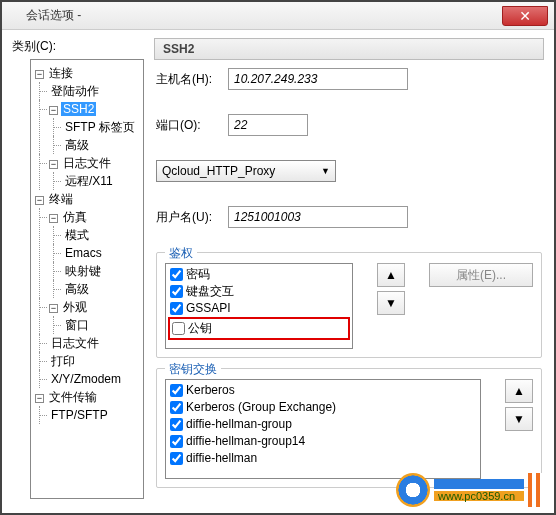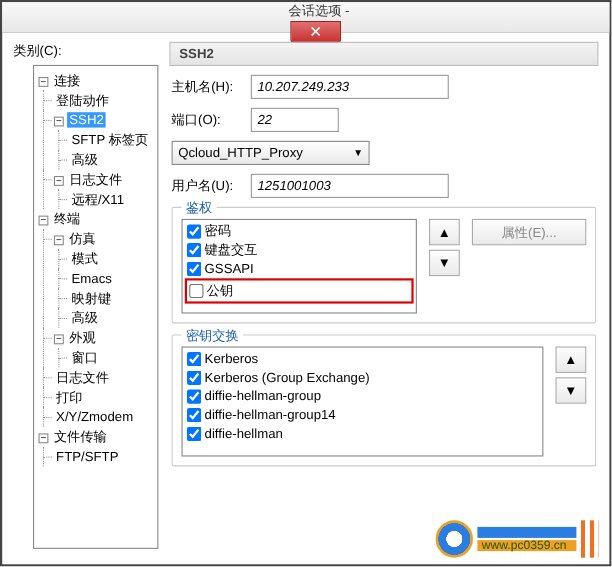--- a/index.html
+++ b/index.html
@@ -1,44 +1,44 @@
 <!DOCTYPE html>
 <html><head>
 <meta charset="utf-8">
 <style>
 * { box-sizing: border-box; font-family: "Microsoft YaHei", "SimSun", sans-serif; font-size: 12px; }
 body { margin: 0; background: #fff; }
 .window { width: 556px; height: 515px; border: 2px solid #444; position: relative; background: #fff; }
-.titlebar { height: 28px; background: linear-gradient(#f8f8f8,#e8e8e8); border-bottom: 1px solid #ccc; display: flex; align-items: center; justify-content: space-between; padding-left: 24px; flex-direction: column; }
+.titlebar { height: 28px; background: linear-gradient(#f8f8f8,#e8e8e8); border-bottom: 1px solid #ccc; display: flex; align-items: center; justify-content: space-between; padding-left: 24px; }
 .titlebar span { color: #333; }
 .close-btn { width: 46px; height: 20px; background: linear-gradient(#e07070,#c83030); color: #fff; text-align: center; line-height: 18px; border: 1px solid #a02020; border-radius: 0 0 3px 3px; margin-right: 6px; cursor: pointer; font-size: 14px; }
 .content { display: flex; padding: 8px 10px 0 10px; height: calc(100% - 28px); }
 .left { width: 132px; }
 .cat-label { margin-bottom: 4px; }
 .tree { border: 1px solid #888; height: 440px; overflow: auto; background: #fff; padding: 4px 2px; margin-left: 18px; }
 .tree ul { list-style: none; margin: 0; padding-left: 14px; }
 .tree > ul { padding-left: 2px; }
 .tree li { line-height: 18px; white-space: nowrap; position: relative; }
 .tree li::before { content: ""; position: absolute; left: -10px; top: 0; bottom: 0; border-left: 1px dotted #999; }
 .tree li::after { content: ""; position: absolute; left: -10px; top: 9px; width: 8px; border-top: 1px dotted #999; }
 .tree > ul > li::before, .tree > ul > li::after { display: none; }
 .toggle { display: inline-block; width: 9px; height: 9px; border: 1px solid #888; line-height: 7px; text-align: center; font-size: 9px; margin-right: 3px; background: #fff; cursor: pointer; }
 .node { cursor: pointer; padding: 0 2px; }
 .node.selected { background: #3399ff; color: #fff; }
 .right { flex: 1; margin-left: 10px; }
 .panel-title { background: linear-gradient(#f4f4f4,#e4e4e4); border: 1px solid #bbb; padding: 3px 8px; font-weight: bold; color: #444; }
 .form { padding: 8px 2px; }
-.row { display: flex; align-items: center; margin-bottom: 8px; }
+.row { display: flex; align-items: center; margin-bottom: 24px; }
 .row label { width: 72px; }
 .txt { border: 1px solid #999; height: 22px; padding: 2px 5px; width: 180px; background: #fff; font-style: italic; }
 .sel { border: 1px solid #888; height: 22px; width: 180px; background: linear-gradient(#fff,#e8e8e8); padding: 2px 5px; display: flex; justify-content: space-between; align-items: center; cursor: pointer; }
 .sel .arrow { font-size: 9px; }
 .group { border: 1px solid #ccc; border-radius: 2px; padding: 10px 8px 8px; margin-bottom: 10px; position: relative; }
 .group .legend { position: absolute; top: -8px; left: 8px; background: #fff; padding: 0 4px; color: #1a5fb4; }
-.glist-wrap { display: flex; gap: 11px; }
+.glist-wrap { display: flex; gap: 24px; }
 .glist { border: 1px solid #888; flex: 1; height: 86px; overflow: auto; background: #fff; padding: 2px; }
 .glist.tall { height: 100px; }
 .gli { display: flex; align-items: center; gap: 3px; line-height: 17px; padding: 0 2px; }
 .gli input { margin: 0; }
 .gli.hl { border: 2px solid #e00000; padding: 1px 2px; }
 .stackbtns { display: flex; flex-direction: column; gap: 4px; }
 .upbtn, .dnbtn { width: 28px; height: 24px; border: 1px solid #aaa; background: linear-gradient(#fdfdfd,#eaeaea); cursor: pointer; text-align: center; line-height: 22px; }
 .propbtn { width: 104px; height: 24px; border: 1px solid #aaa; background: linear-gradient(#fdfdfd,#eaeaea); color: #888; cursor: default; }
 .watermark { position: absolute; bottom: 6px; right: 10px; display: flex; align-items: center; gap: 4px; }
 .wm-logo { width: 34px; height: 34px; border-radius: 50%; background: radial-gradient(circle,#fff 30%,#2a7de1 31%,#2a7de1 60%,#f0a020 61%); }

